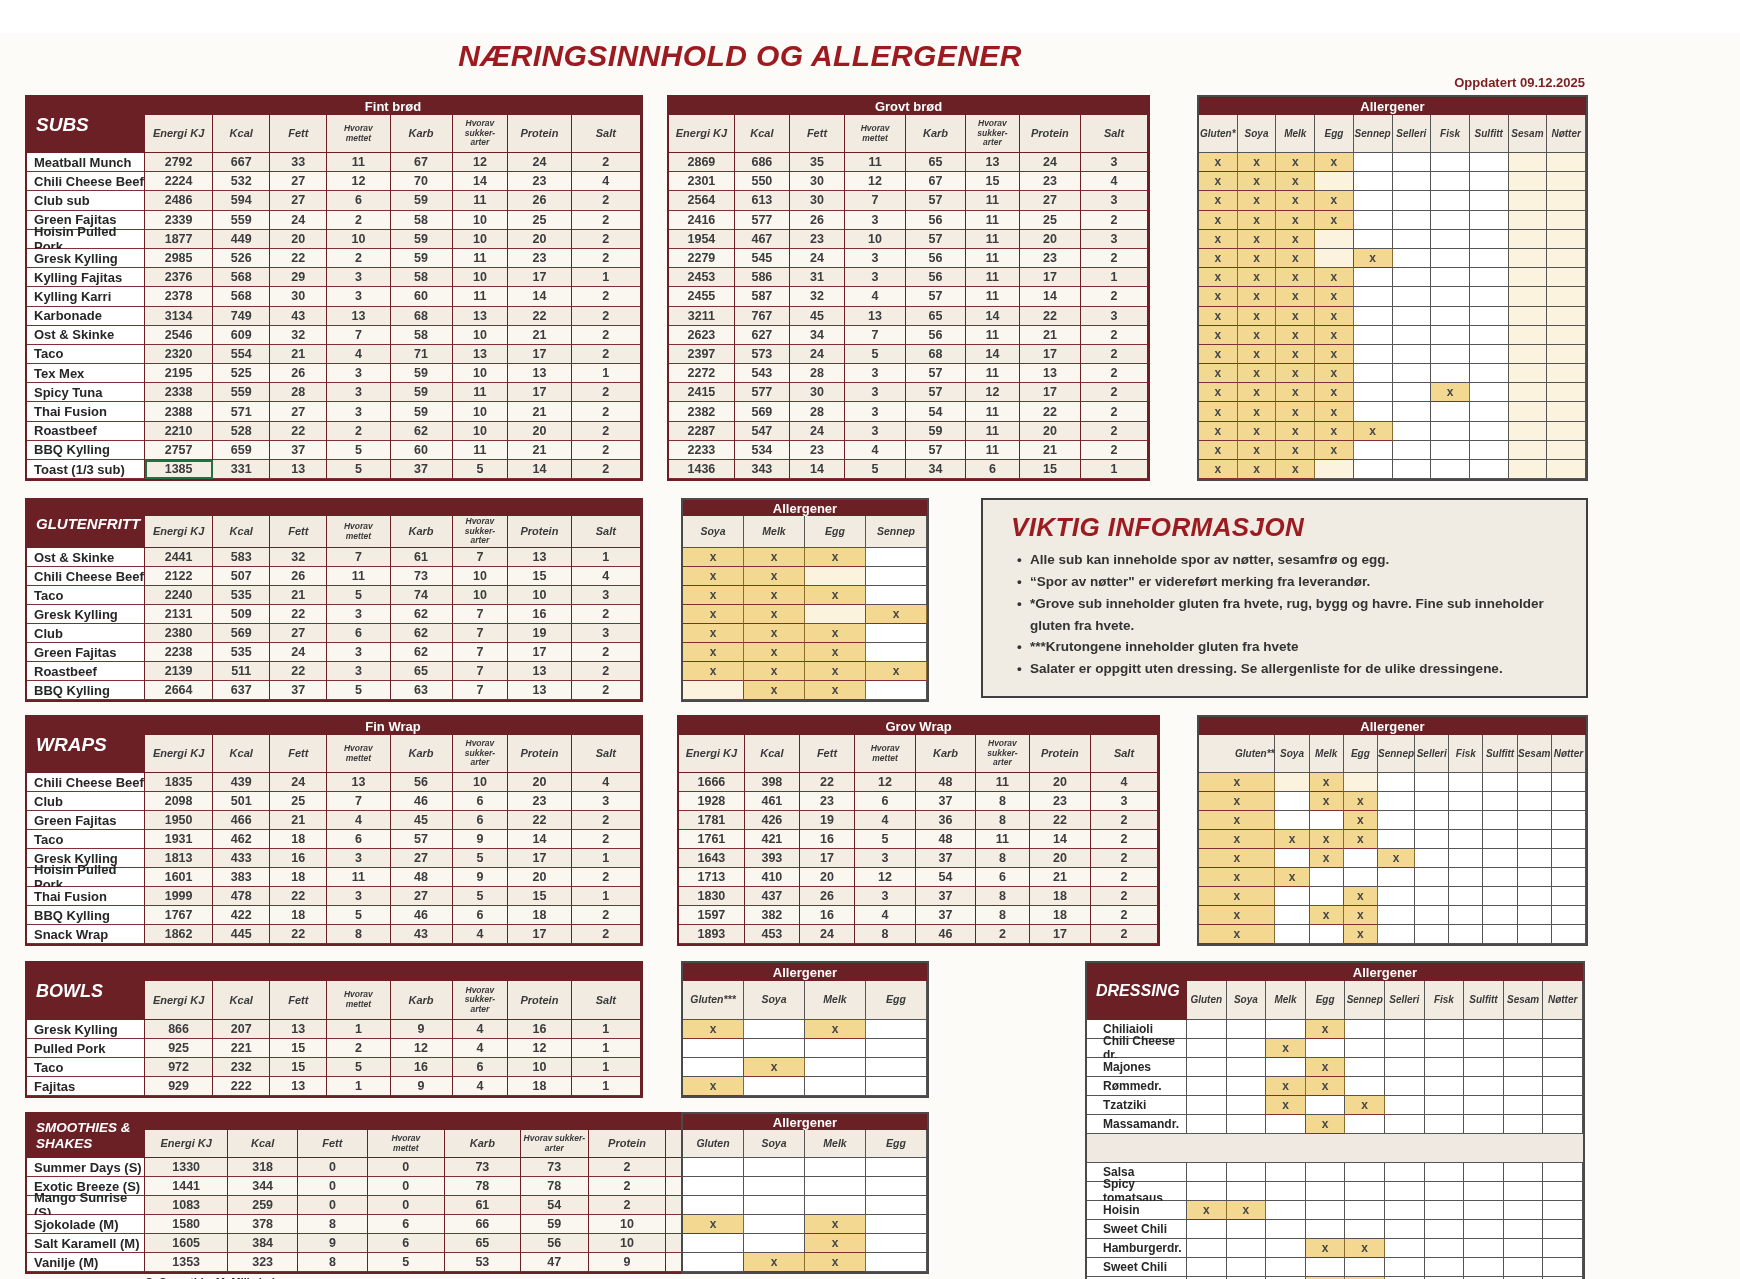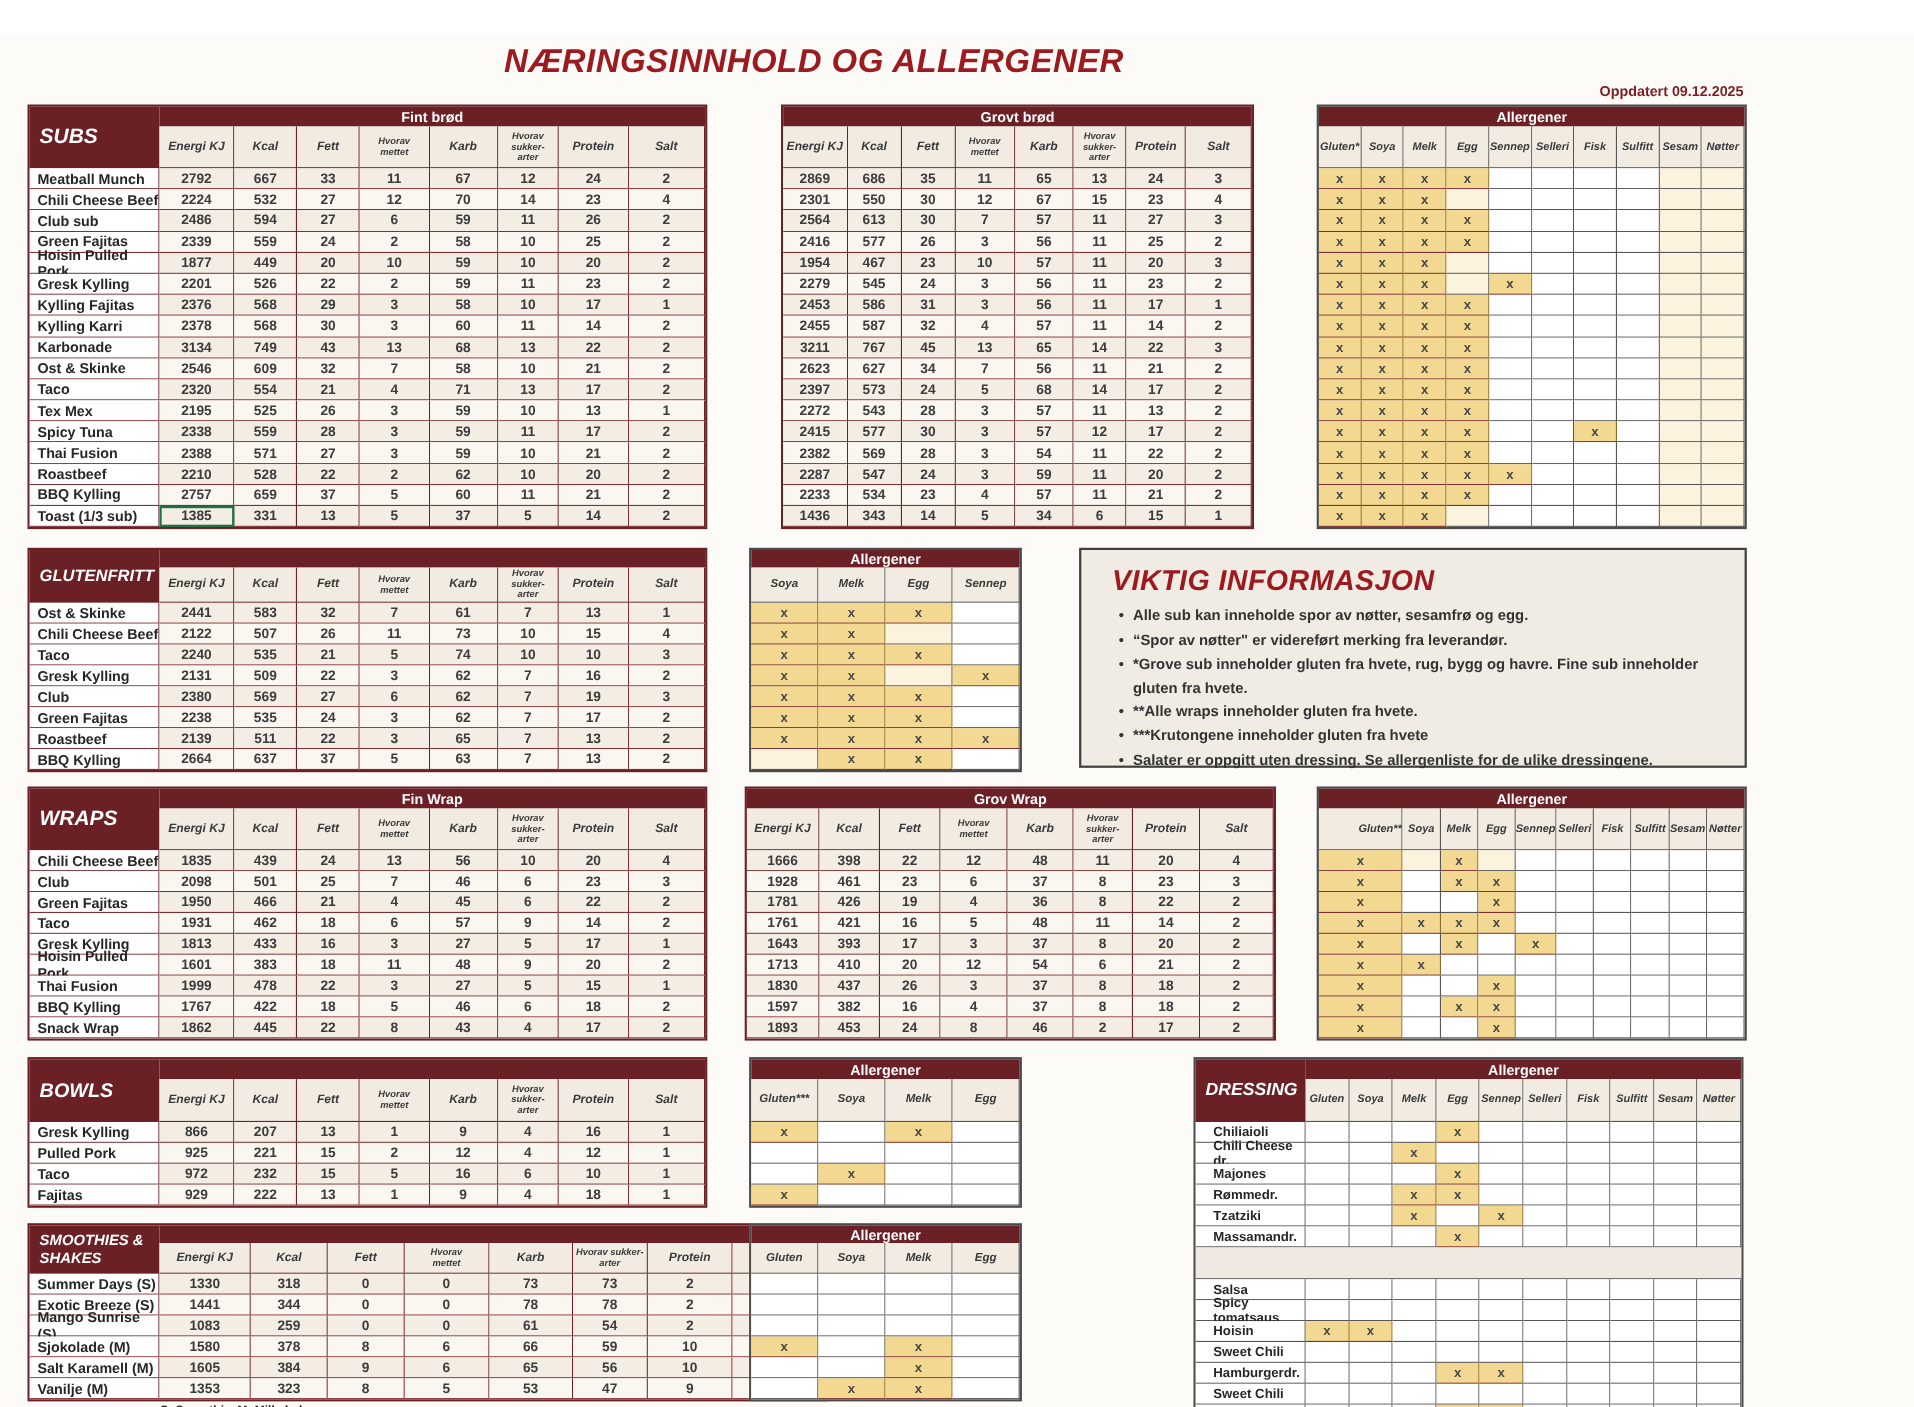--- a/index.html
+++ b/index.html
@@ -47,21 +47,20 @@
 <div id="canvas">
   <div class="abs ptitle">NÆRINGSINNHOLD OG ALLERGENER</div>
   <div class="abs pdate">Oppdatert 09.12.2025</div>
 
   <div class="vbox">
     <div class="vtitle">VIKTIG INFORMASJON</div>
     <ul class="vlist" id="vlist">
         <li>Alle sub kan inneholde spor av nøtter, sesamfrø og egg.</li>
         <li>“Spor av nøtter" er videreført merking fra leverandør.</li>
         <li>*Grove sub inneholder gluten fra hvete, rug, bygg og havre. Fine sub inneholder gluten fra hvete.</li>
-        <li>**Alle wraps inneholder gluten fra hvete.</li>
         <li>***Krutongene inneholder gluten fra hvete</li>
         <li>Salater er oppgitt uten dressing. Se allergenliste for de ulike dressingene.</li>
       </ul>
   </div>
 
   <div class="abs fnote">S=Smoothie, M=Milkshake</div>
 <div class="tbl" style="left: 25px; top: 62px; width: 618px; grid-template-columns: 118px 1.1fr 0.92fr 0.92fr 1.02fr 1fr 0.9fr 1.02fr 1.12fr; grid-template-rows: 18px 38px repeat(17, 19.2px);">
       <div class="lbl" style="font-size: 19px; grid-area: 1 / 1 / 3;">SUBS</div>
       <div class="band" style="grid-column: 2 / -1;">Fint brød</div>
       <div class="hc">Energi KJ</div>
@@ -113,21 +112,21 @@
       <div class="nm">Hoisin Pulled Pork</div>
       <div class="nv">1877</div>
       <div class="nv">449</div>
       <div class="nv">20</div>
       <div class="nv">10</div>
       <div class="nv">59</div>
       <div class="nv">10</div>
       <div class="nv">20</div>
       <div class="nv">2</div>
       <div class="nm">Gresk Kylling</div>
-      <div class="nv alt">2201</div>
+      <div class="nv alt">2985</div>
       <div class="nv alt">526</div>
       <div class="nv alt">22</div>
       <div class="nv alt">2</div>
       <div class="nv alt">59</div>
       <div class="nv alt">11</div>
       <div class="nv alt">23</div>
       <div class="nv alt">2</div>
       <div class="nm">Kylling Fajitas</div>
       <div class="nv">2376</div>
       <div class="nv">568</div>
@@ -221,21 +220,21 @@
       <div class="nm">Toast (1/3 sub)</div>
       <div class="nv sel">1385</div>
       <div class="nv">331</div>
       <div class="nv">13</div>
       <div class="nv">5</div>
       <div class="nv">37</div>
       <div class="nv">5</div>
       <div class="nv">14</div>
       <div class="nv">2</div>
     </div>
-    <div class="tbl" style="left: 710px; top: 62px; width: 430px; grid-template-columns: 1.1fr 0.92fr 0.92fr 1.02fr 1fr 0.9fr 1.02fr 1.12fr; grid-template-rows: 18px 38px repeat(17, 19.2px);">
+    <div class="tbl" style="left: 667px; top: 62px; width: 483px; grid-template-columns: 1.1fr 0.92fr 0.92fr 1.02fr 1fr 0.9fr 1.02fr 1.12fr; grid-template-rows: 18px 38px repeat(17, 19.2px);">
       <div class="band" style="grid-column: 1 / -1;">Grovt brød</div>
       <div class="hc">Energi KJ</div>
       <div class="hc">Kcal</div>
       <div class="hc">Fett</div>
       <div class="hc sm">Hvorav
 mettet</div>
       <div class="hc">Karb</div>
       <div class="hc sm">Hvorav sukker-
 arter</div>
       <div class="hc">Protein</div>

